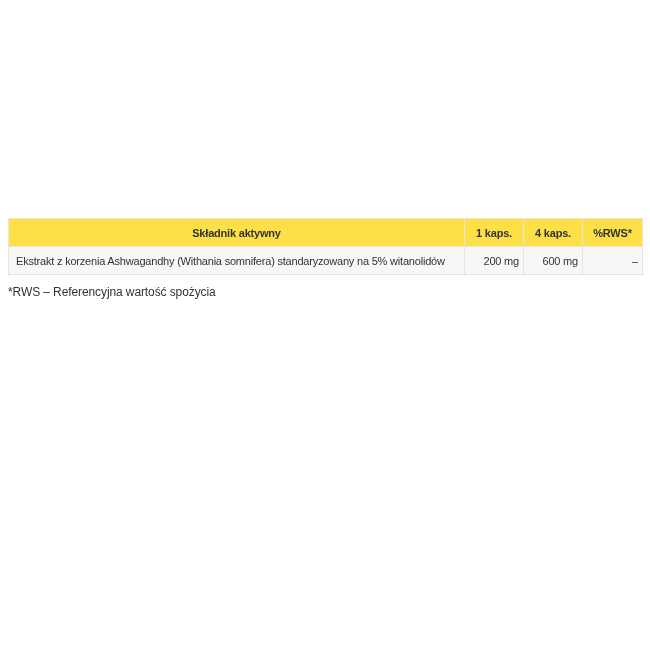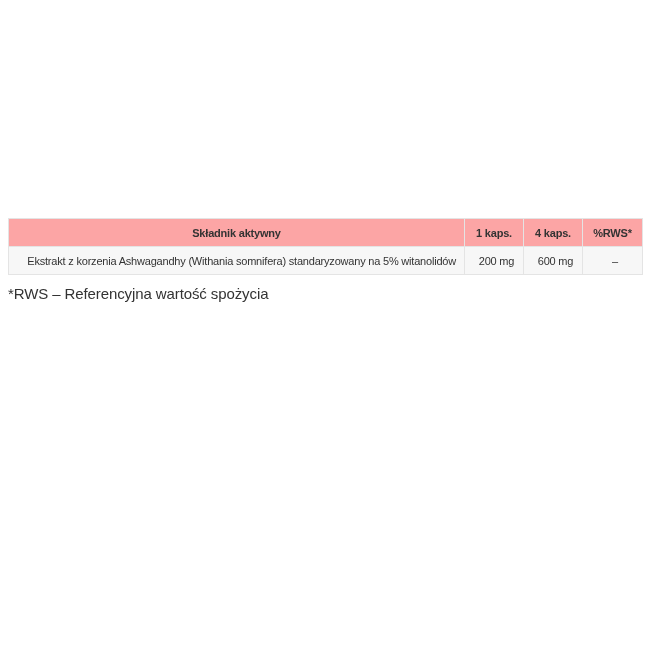--- a/index.html
+++ b/index.html
@@ -25,41 +25,41 @@
     letter-spacing: -0.2px;
     color: #333333;
   }
   .facts-table th,
   .facts-table td {
     border: 1px solid #e4e4e4;
     height: 28px;
     vertical-align: middle;
     white-space: nowrap;
     overflow: hidden;
-    background: #fca5a5;
+    background: #fde047;
   }
   .facts-table th {
     font-weight: bold;
     text-align: center;
     padding: 0 4px;
   }
   .facts-table td.cell-ingredient {
-    text-align: right;
+    text-align: left;
     padding: 0 8px 0 7px;
   }
   .facts-table td.cell-num {
-    text-align: center;
+    text-align: right;
     padding: 0 4px 0 9px;
   }
   .facts-table tbody tr:nth-child(odd) td {
     background: #f7f7f7;
   }
   .footnote {
     margin-top: 10px;
-    font-size: 15px;
+    font-size: 12px;
     letter-spacing: -0.1px;
     color: #333333;
   }
 </style>
 </head>
 <body>
 
 <div class="sheet">
   <table class="facts-table">
     <colgroup>

